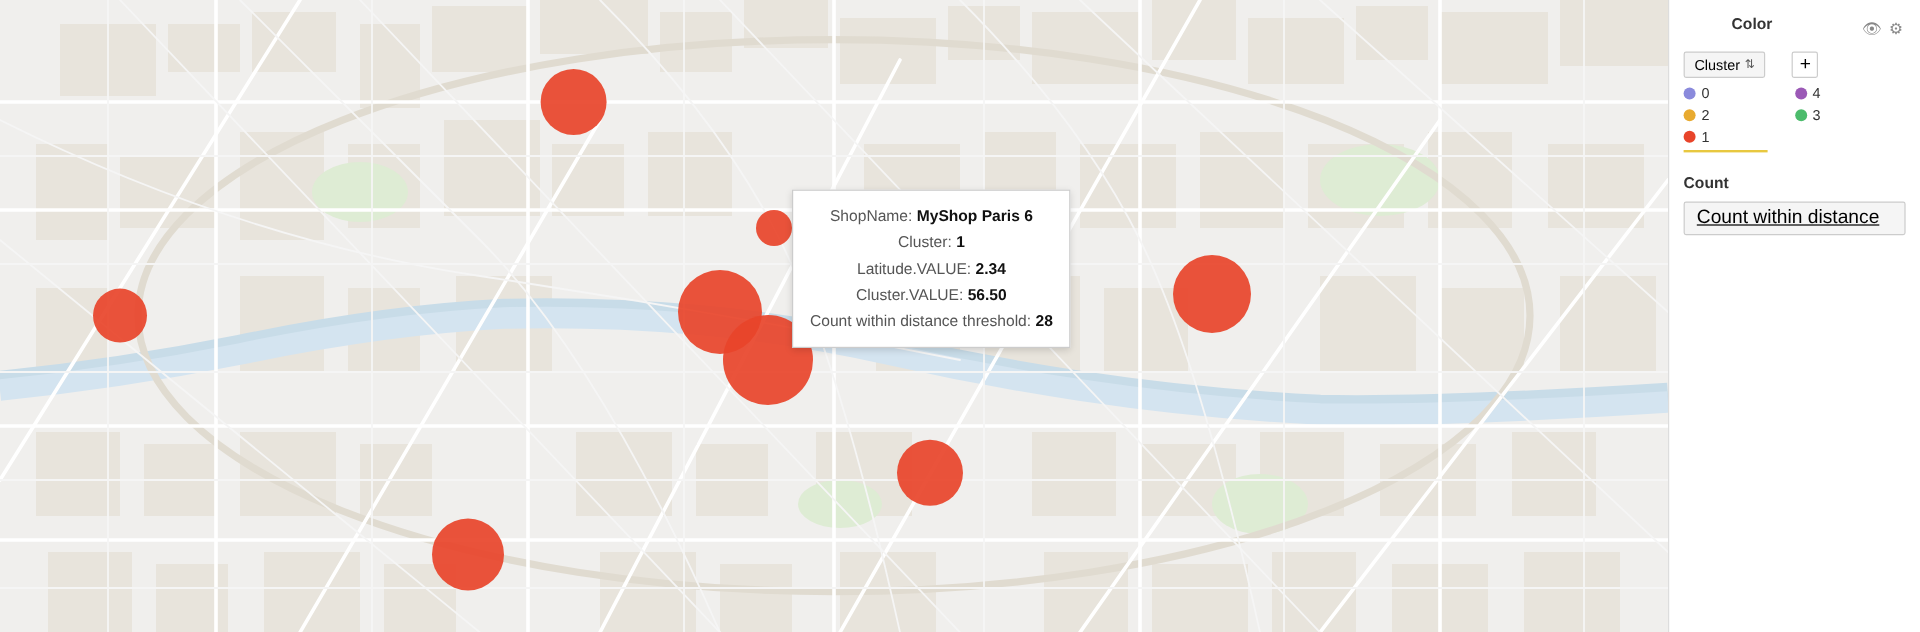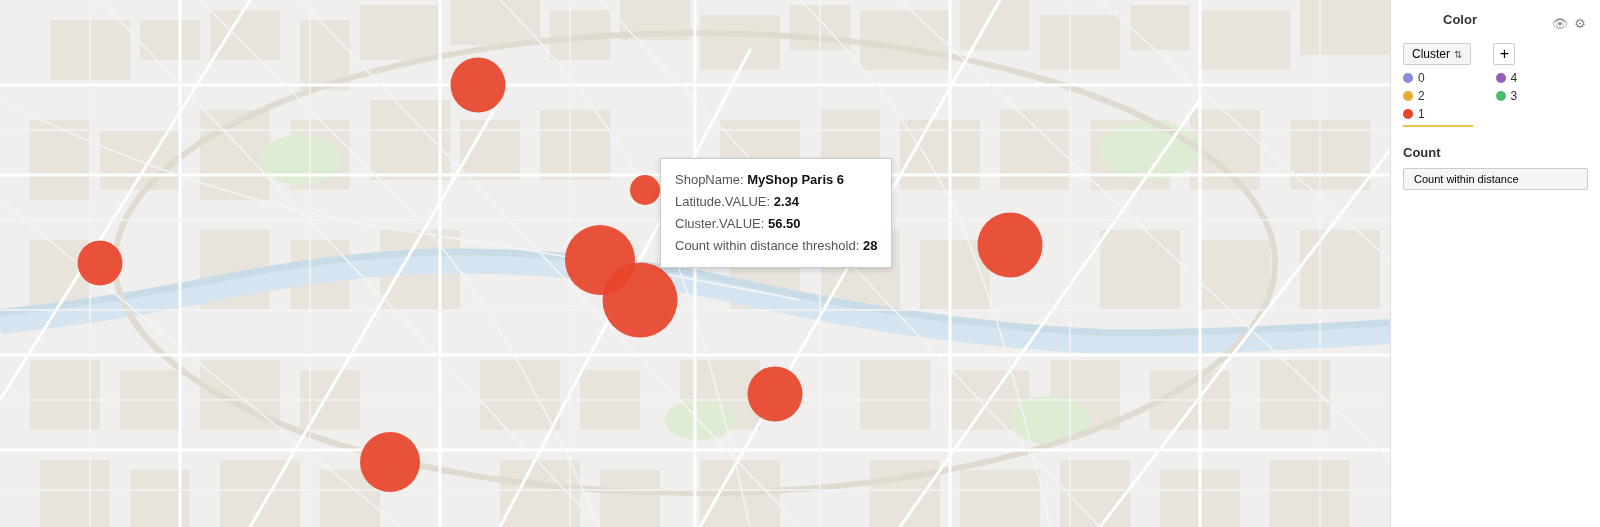--- a/index.html
+++ b/index.html
@@ -5,20 +5,21 @@
     * { margin: 0; padding: 0; box-sizing: border-box; }
     body { width: 1600px; height: 527px; overflow: hidden; font-family: 'Segoe UI', Arial, sans-serif; background: #e8e8e8; }
 
     
     #map-container {
       position: absolute;
       left: 0; top: 0;
       width: 1390px; height: 527px;
       background-color: #000000;
       overflow: hidden;
+      text-align: center;
     }
 
     
     #map-svg {
       position: absolute;
       left: 0; top: 0;
       width: 100%; height: 100%;
     }
 
     
@@ -124,25 +125,26 @@
       width: 10px; height: 10px;
       border-radius: 50%;
       flex-shrink: 0;
     }
 
     .size-section { margin-top: 18px; }
     .size-btn {
       border: 1px solid #ccc;
       background: #f5f5f5;
       padding: 4px 10px;
-      font-size: 11px;
+      font-size: 16px;
       cursor: pointer;
       border-radius: 2px;
       width: 100%;
       text-align: left;
+      text-decoration: underline;
     }
 
     .count-distance-section { margin-top: 16px; }
     .count-distance-label {
       font-size: 12px;
       color: #555;
       margin-bottom: 4px;
     }
     .count-distance-line {
       height: 2px;
@@ -297,20 +299,24 @@
       <div class="map-dot" style="left: 775px; top: 394px; width: 55px; height: 55px; opacity: 0.92;"></div>
       <div class="map-dot" style="left: 390px; top: 462px; width: 60px; height: 60px; opacity: 0.92;"></div>
     </div>
 
   <div id="tooltip">
     <div>
       <span class="label">ShopName:</span>
       <span class="value">MyShop Paris 6</span>
     </div>
     <div>
+      <span class="label">Cluster:</span>
+      <span class="value">1</span>
+    </div>
+    <div>
       <span class="label">Latitude.VALUE:</span>
       <span class="value">2.34</span>
     </div>
     <div>
       <span class="label">Cluster.VALUE:</span>
       <span class="value">56.50</span>
     </div>
     <div>
       <span class="label">Count within distance threshold:</span>
       <span class="value">28</span>

